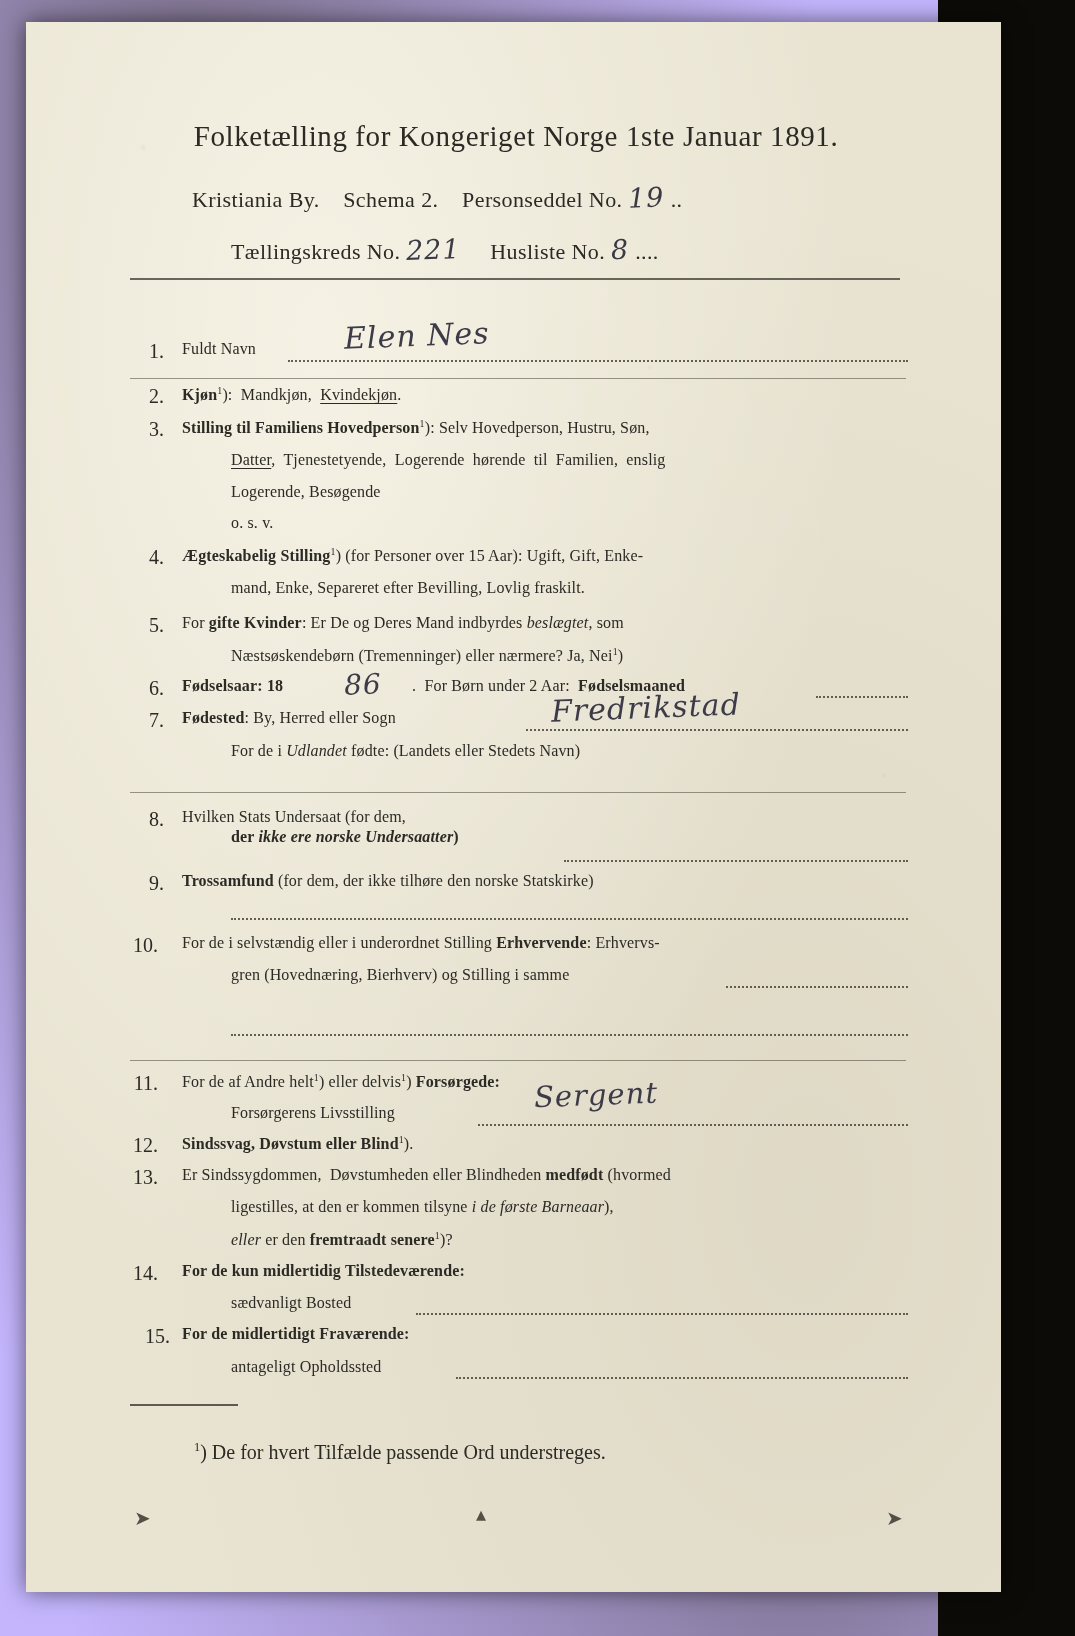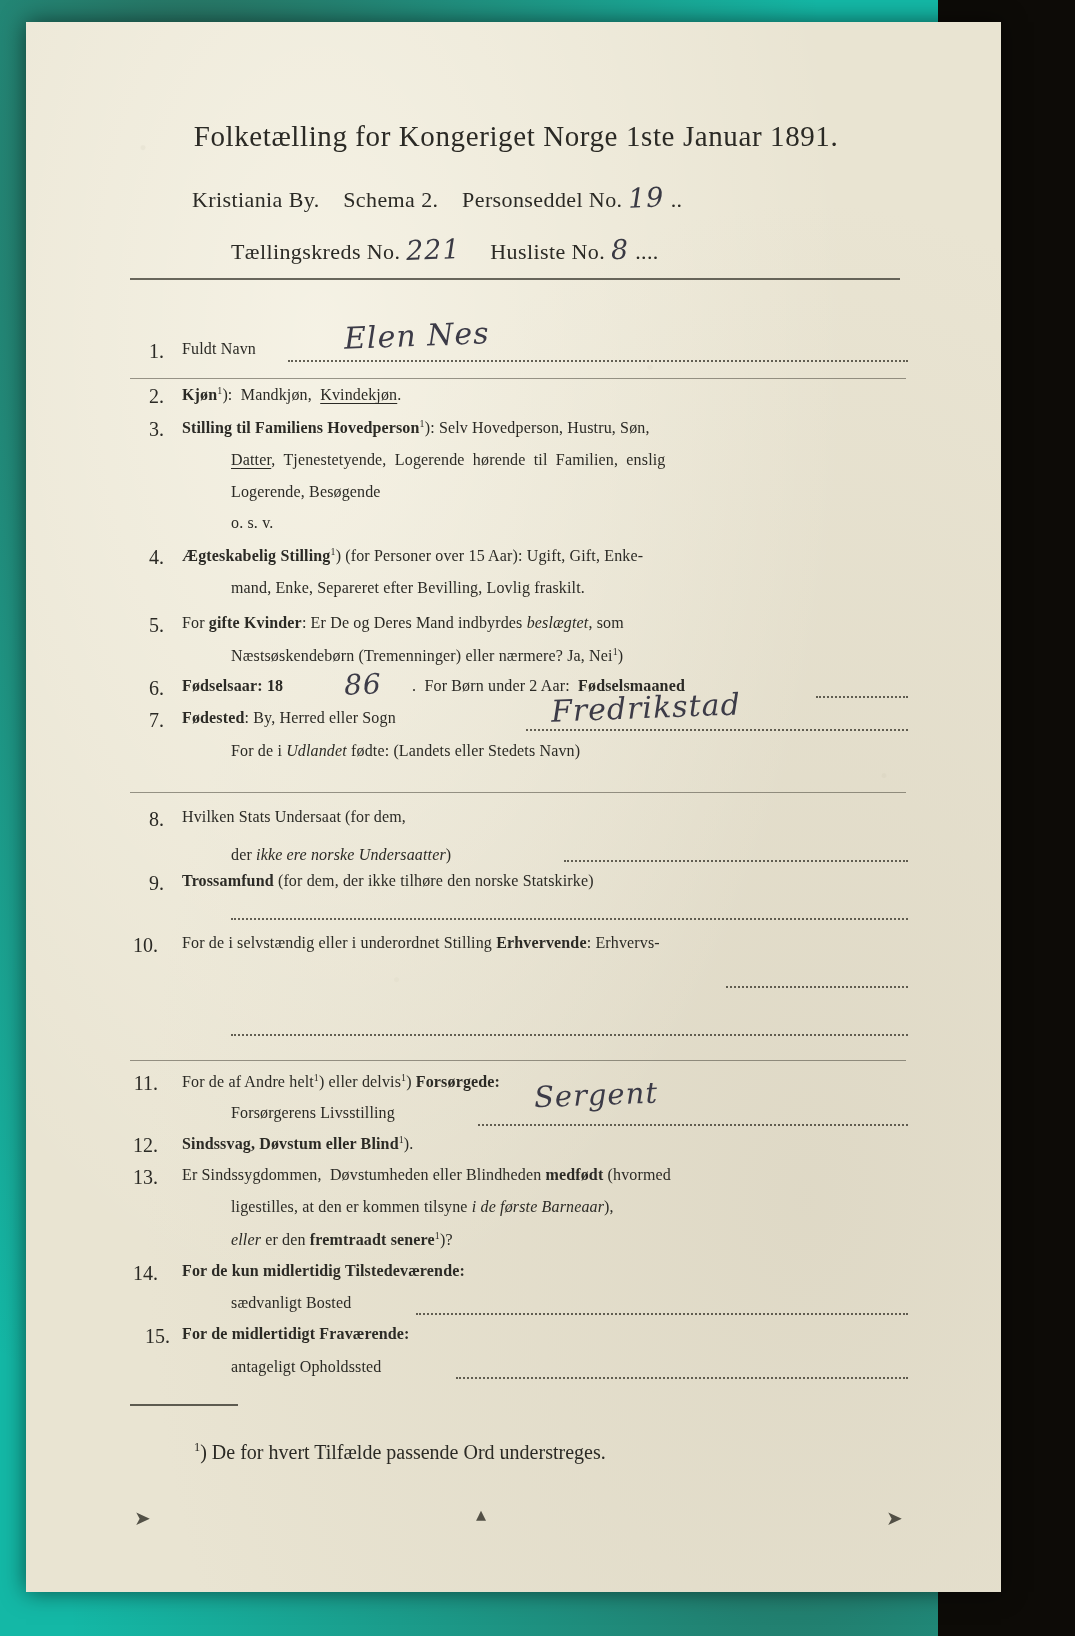--- a/index.html
+++ b/index.html
@@ -12,21 +12,21 @@
     height: 1636px;
     overflow: hidden;
     font-family: "Liberation Serif", serif;
   }
 
   
   .scan {
     position: relative;
     width: 938px;
     height: 1636px;
-    background: #14b8a6;
+    background: #c4b5fd;
   }
   .scan::before {
     content: "";
     position: absolute;
     inset: 0;
     background:
       radial-gradient(ellipse at 20% 10%, rgba(60,50,35,0.55), rgba(0,0,0,0) 60%),
       radial-gradient(ellipse at 85% 90%, rgba(55,45,32,0.45), rgba(0,0,0,0) 65%);
     pointer-events: none;
   }
@@ -256,35 +256,36 @@
       </div>
       <div class="dots" style="left:500px; top:707px; width:382px;"></div>
       <div class="ink hand" style="left:525px; top:668px; font-size:30px;">Fredrikstad</div>
       <div class="line" style="left:205px; top:720px;">
         <span>For de i </span><span class="ital">Udlandet</span><span> fødte:  (Landets eller Stedets Navn)</span>
       </div>
       <div class="solid" style="left:104px; top:770px; width:776px;"></div>
 
       <div class="num" style="left:110px; top:786px;">8.</div>
       <div class="line" style="left:156px; top:786px;">Hvilken Stats Undersaat (for dem,</div>
-      <div class="line" style="left:205px; top:824px;">
+      <div class="line" style="left:205px; top:806px;font-weight:bold;">
         <span>der </span><span class="ital">ikke ere norske Undersaatter</span><span>)</span>
       </div>
       <div class="dots" style="left:538px; top:838px; width:344px;"></div>
 
       <div class="num" style="left:110px; top:850px;">9.</div>
       <div class="line" style="left:156px; top:850px;">
         <span class="bold">Trossamfund</span><span> (for dem,  der  ikke  tilhøre  den  norske  Statskirke)</span>
       </div>
       <div class="dots" style="left:205px; top:896px; width:677px;"></div>
 
       <div class="num" style="left:104px; top:912px;">10.</div>
       <div class="line" style="left:156px; top:912px;">
         <span>For de i selvstændig eller i underordnet Stilling </span><span class="bold">Erhvervende</span><span>:  Erhvervs-</span>
       </div>
+      <div class="line" style="left:205px; top:944px;">gren (Hovednæring, Bierhverv) og Stilling i samme</div>
       <div class="dots" style="left:700px; top:964px; width:182px;"></div>
       <div class="dots" style="left:205px; top:1012px; width:677px;"></div>
       <div class="solid" style="left:104px; top:1038px; width:776px;"></div>
 
       <div class="num" style="left:104px; top:1050px;">11.</div>
       <div class="line" style="left:156px; top:1050px;">
         <span>For de af Andre helt</span><sup>1</sup><span>) eller delvis</span><sup>1</sup><span>) </span><span class="bold">Forsørgede:</span>
       </div>
       <div class="line" style="left:205px; top:1082px;">Forsørgerens Livsstilling</div>
       <div class="dots" style="left:452px; top:1102px; width:430px;"></div>

